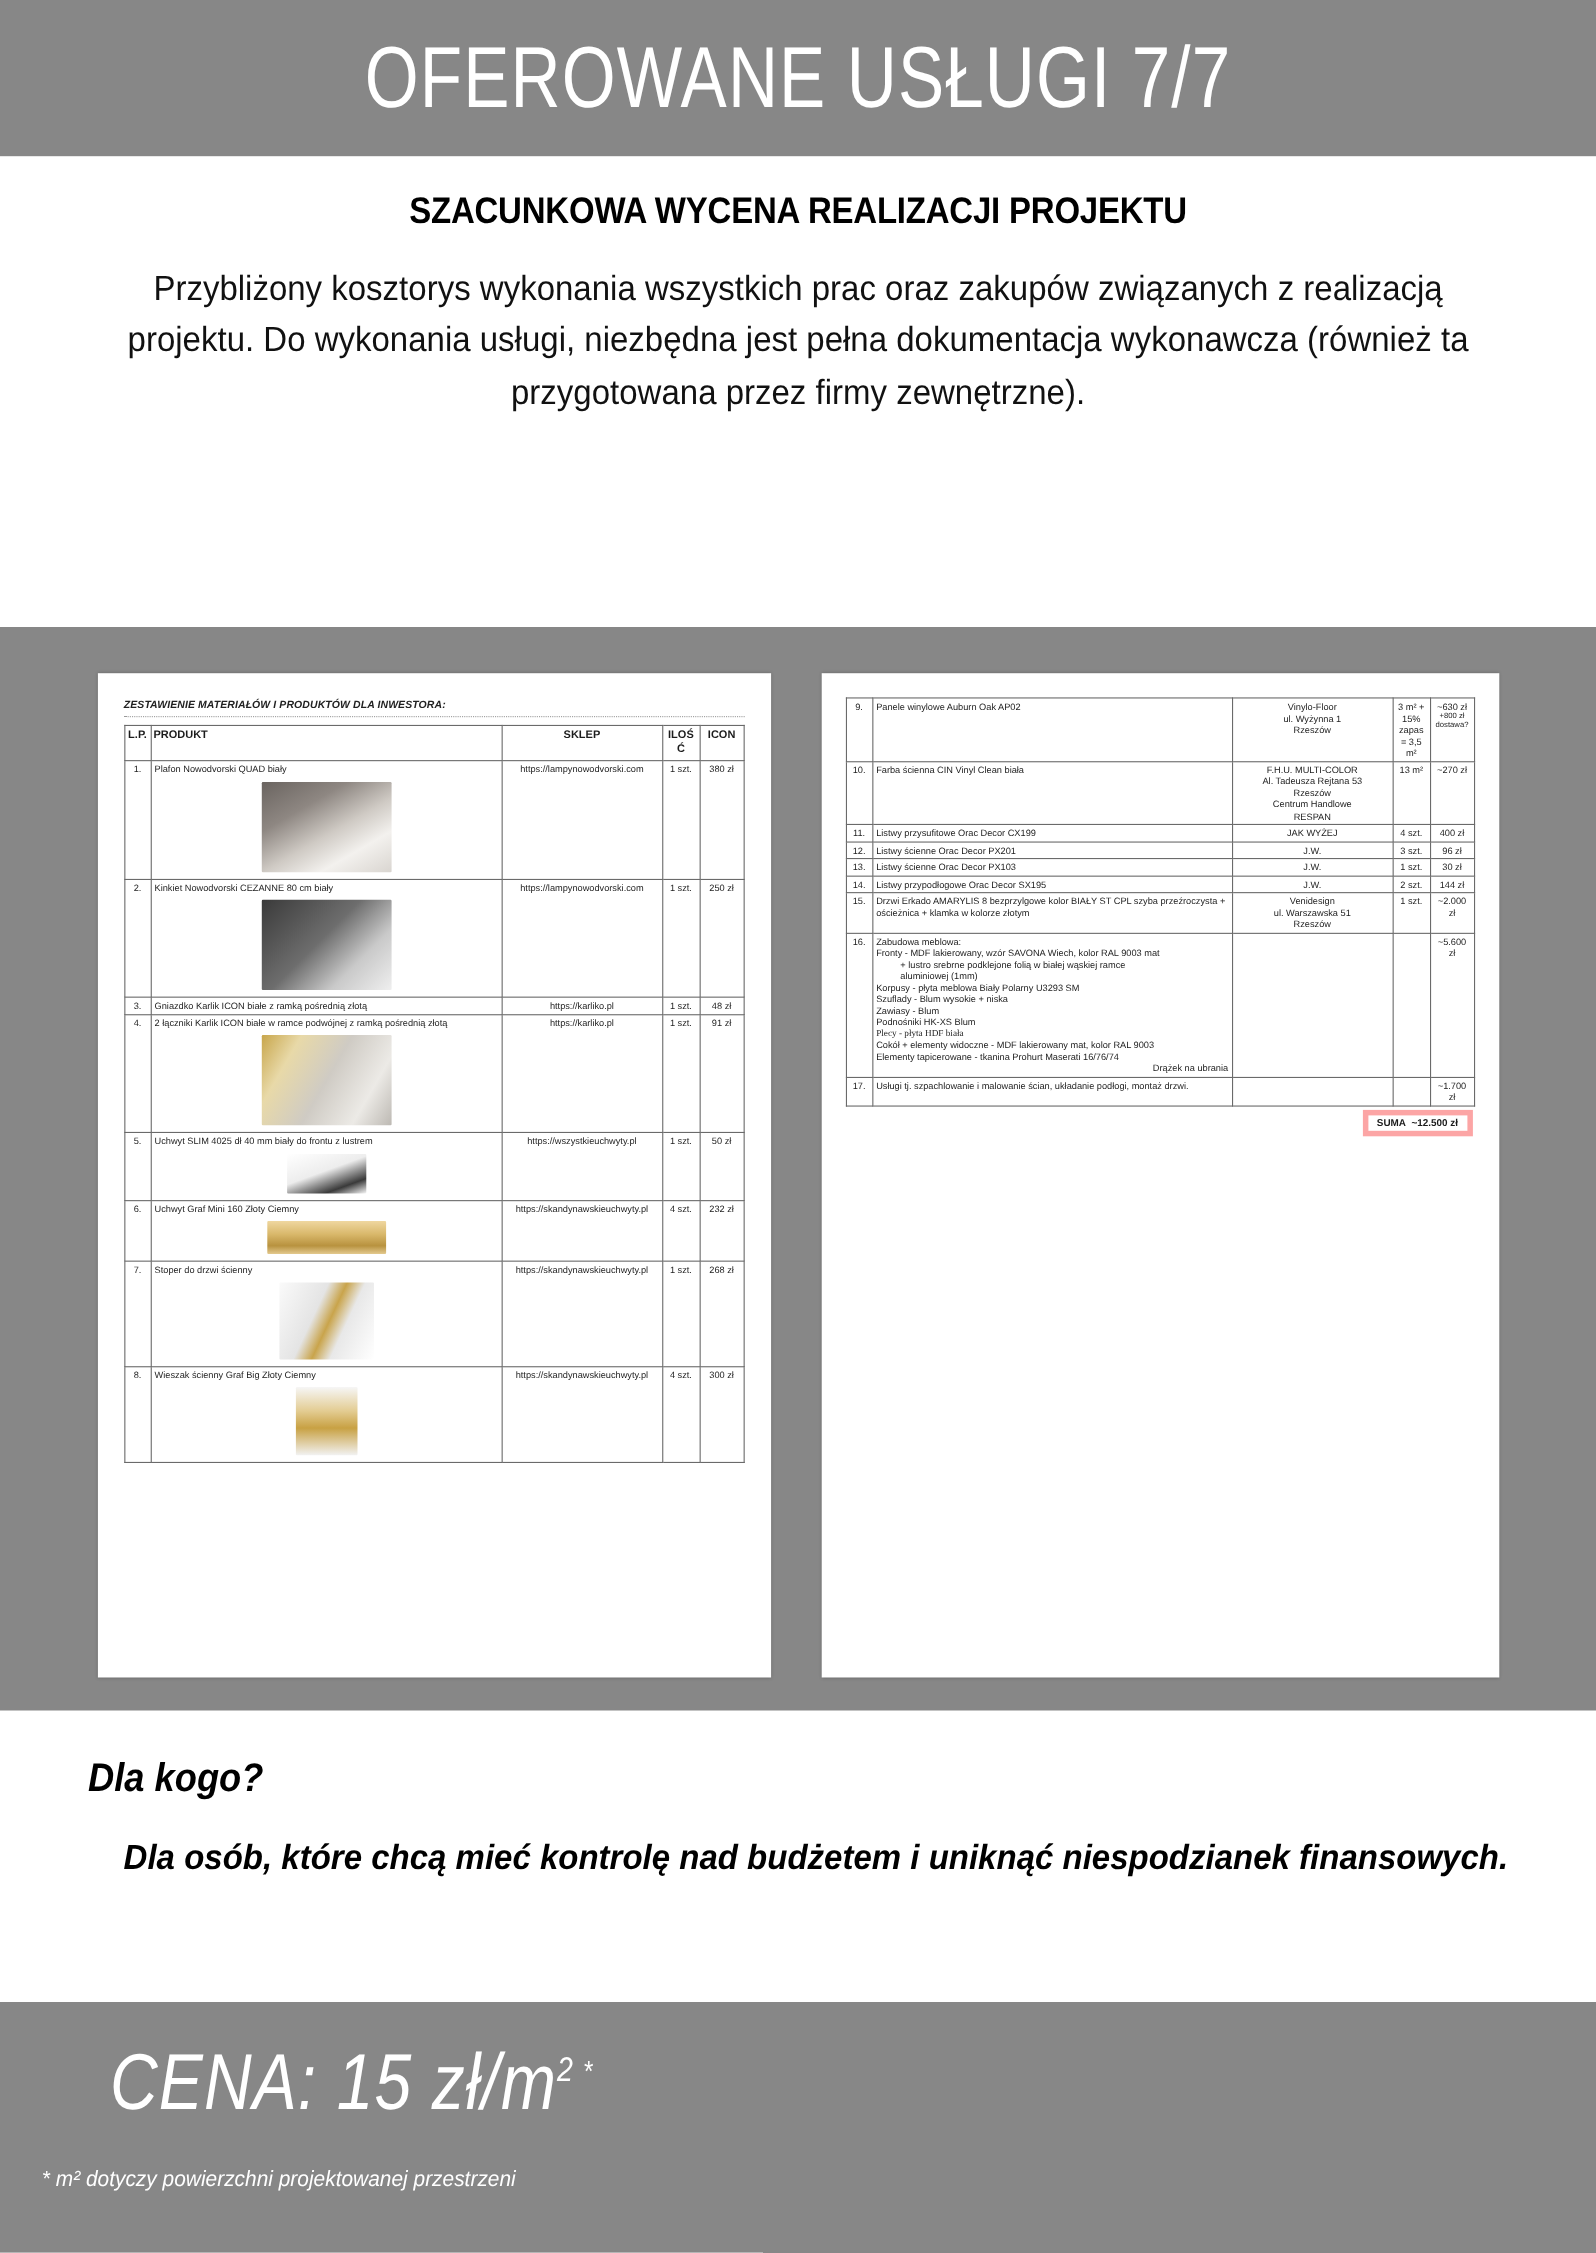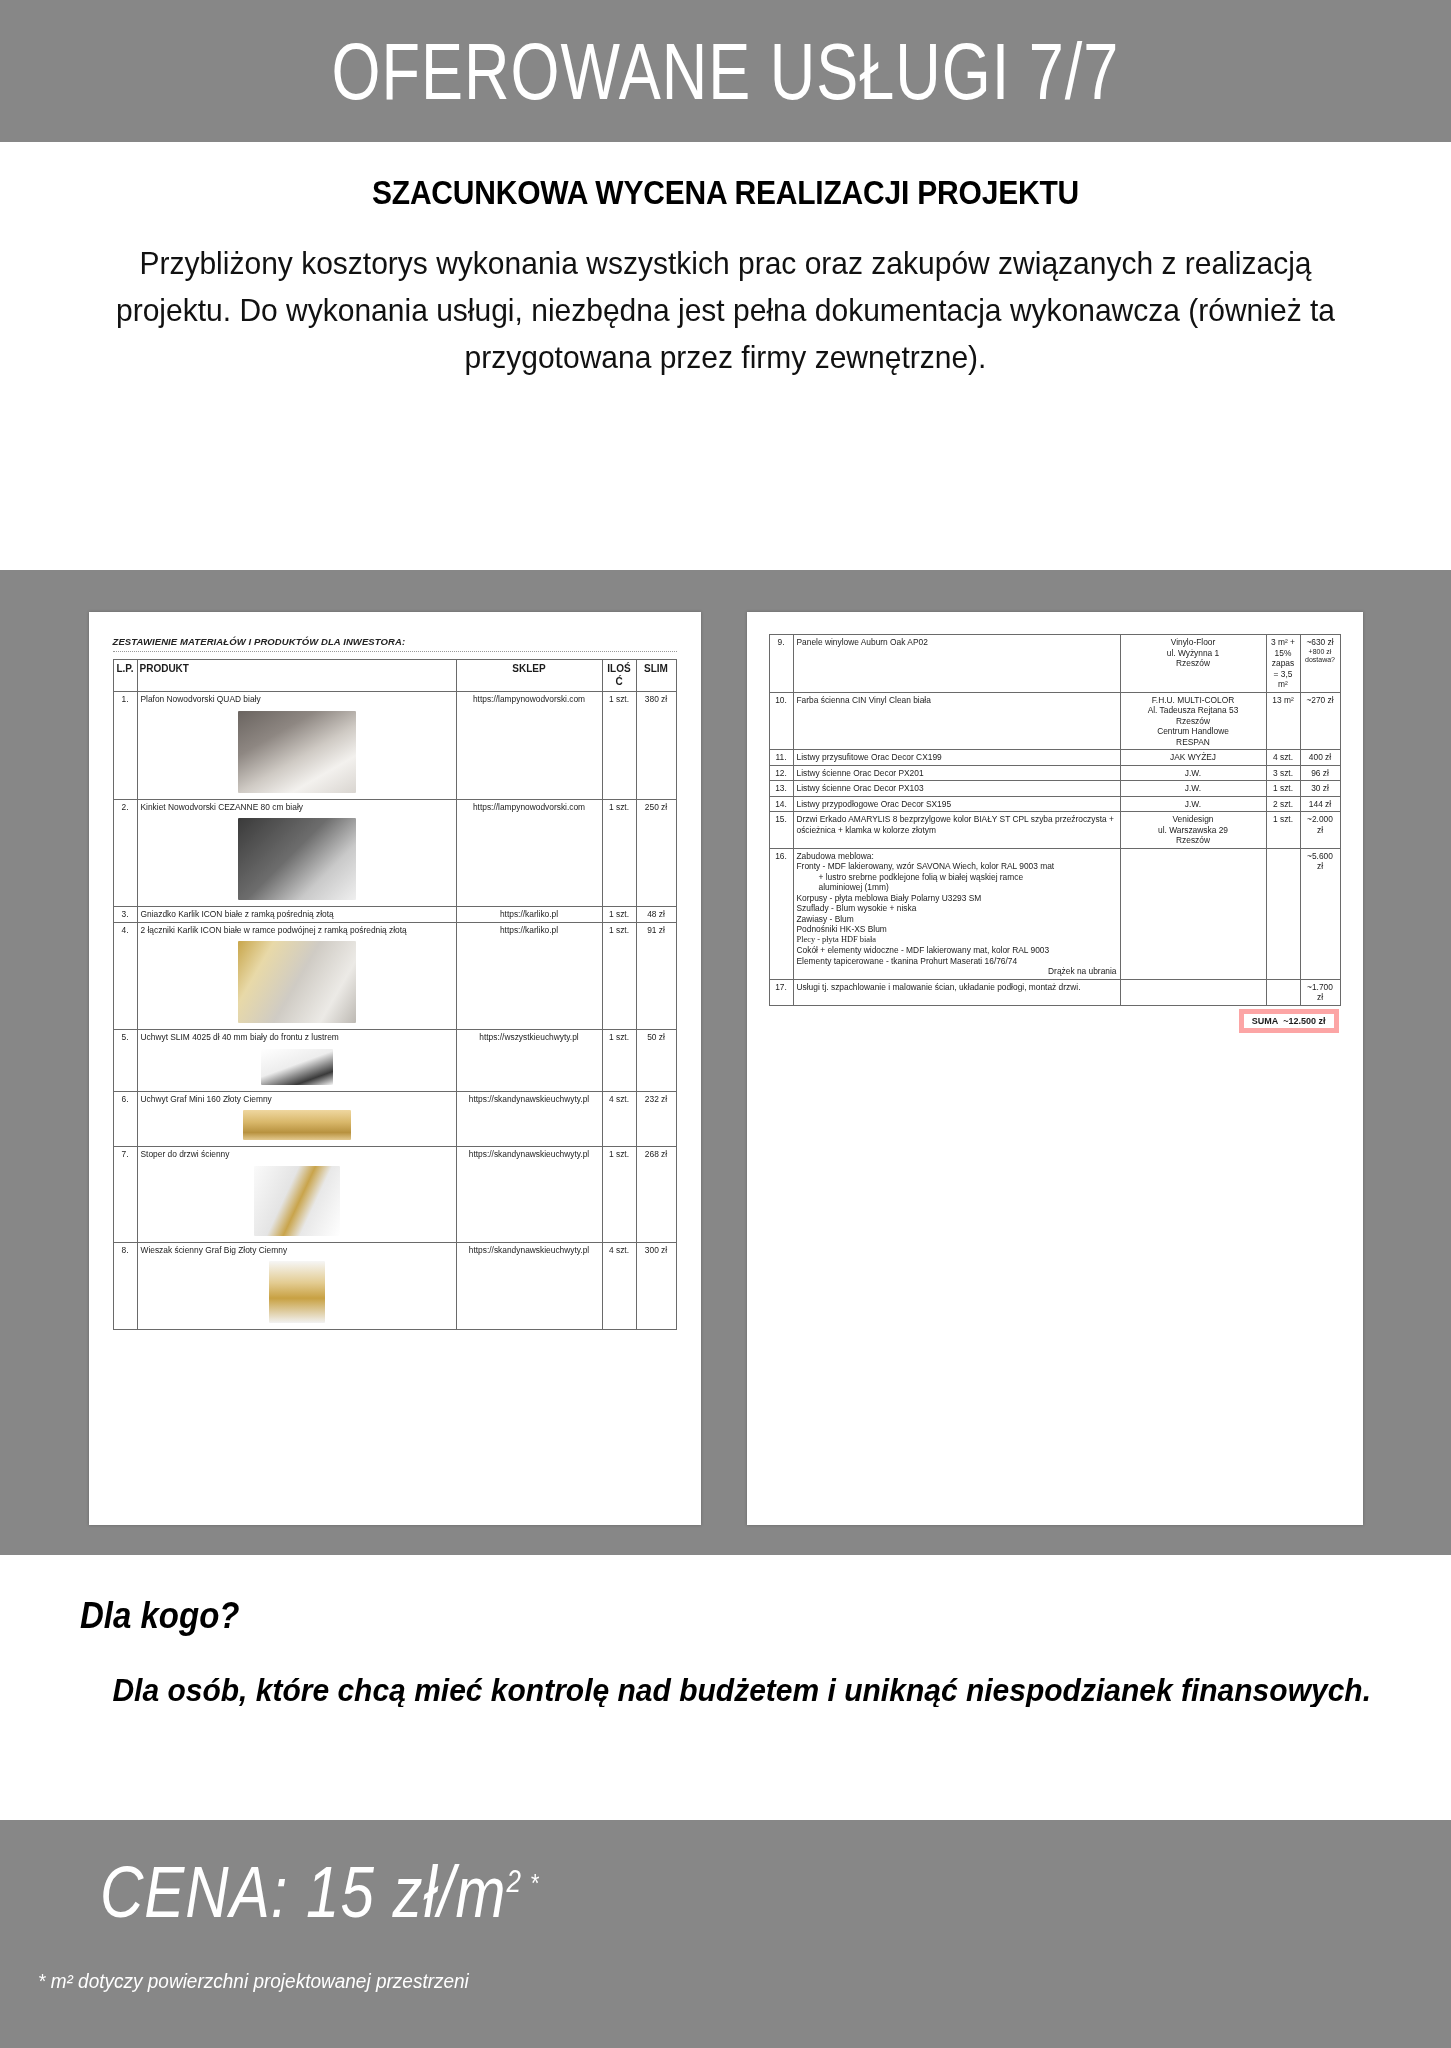--- a/index.html
+++ b/index.html
@@ -217,21 +217,21 @@
   <div class="doc-page doc-left">
     <div class="doc-heading">ZESTAWIENIE MATERIAŁÓW I PRODUKTÓW DLA INWESTORA:</div>
     <div class="dotted"></div>
     <table class="sheet">
       <thead>
         <tr>
           <th class="c-lp">L.P.</th>
           <th class="c-prod" style="text-align:left">PRODUKT</th>
           <th class="c-shop">SKLEP</th>
           <th class="c-qty">ILOŚĆ</th>
-          <th class="c-price">SLIM</th>
+          <th class="c-price">ICON</th>
         </tr>
       </thead>
       <tbody id="left-body">
           <tr>
             <td class="c-lp">1.</td>
             <td class="c-prod">
               <div>Plafon Nowodvorski QUAD biały</div>
               <div class="thumb t1"></div>
             </td>
             <td class="c-shop r-shop">https://lampynowodvorski.com</td>
@@ -399,21 +399,21 @@
               <div>144 zł</div>
             </td>
           </tr>
           <tr>
             <td class="c-lp">15.</td>
             <td class="c-prod">
               <div>Drzwi Erkado AMARYLIS 8 bezprzylgowe kolor BIAŁY ST CPL szyba przeźroczysta + ościeżnica + klamka w kolorze złotym</div>
             </td>
             <td class="c-shop r-shop">
               <div>Venidesign</div>
-              <div>ul. Warszawska 29</div>
+              <div>ul. Warszawska 51</div>
               <div>Rzeszów</div>
             </td>
             <td class="c-qty r-qty">1 szt.</td>
             <td class="c-price r-price">
               <div>~2.000 zł</div>
             </td>
           </tr>
           <tr>
             <td class="c-lp">16.</td>
             <td class="c-prod">

